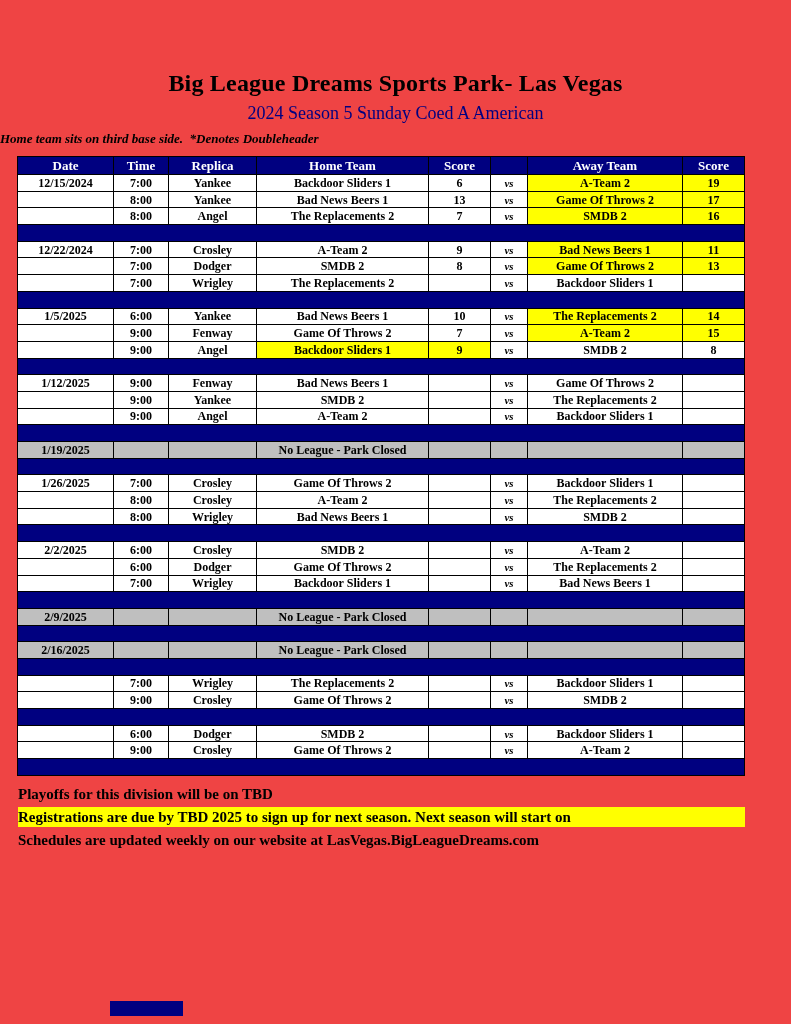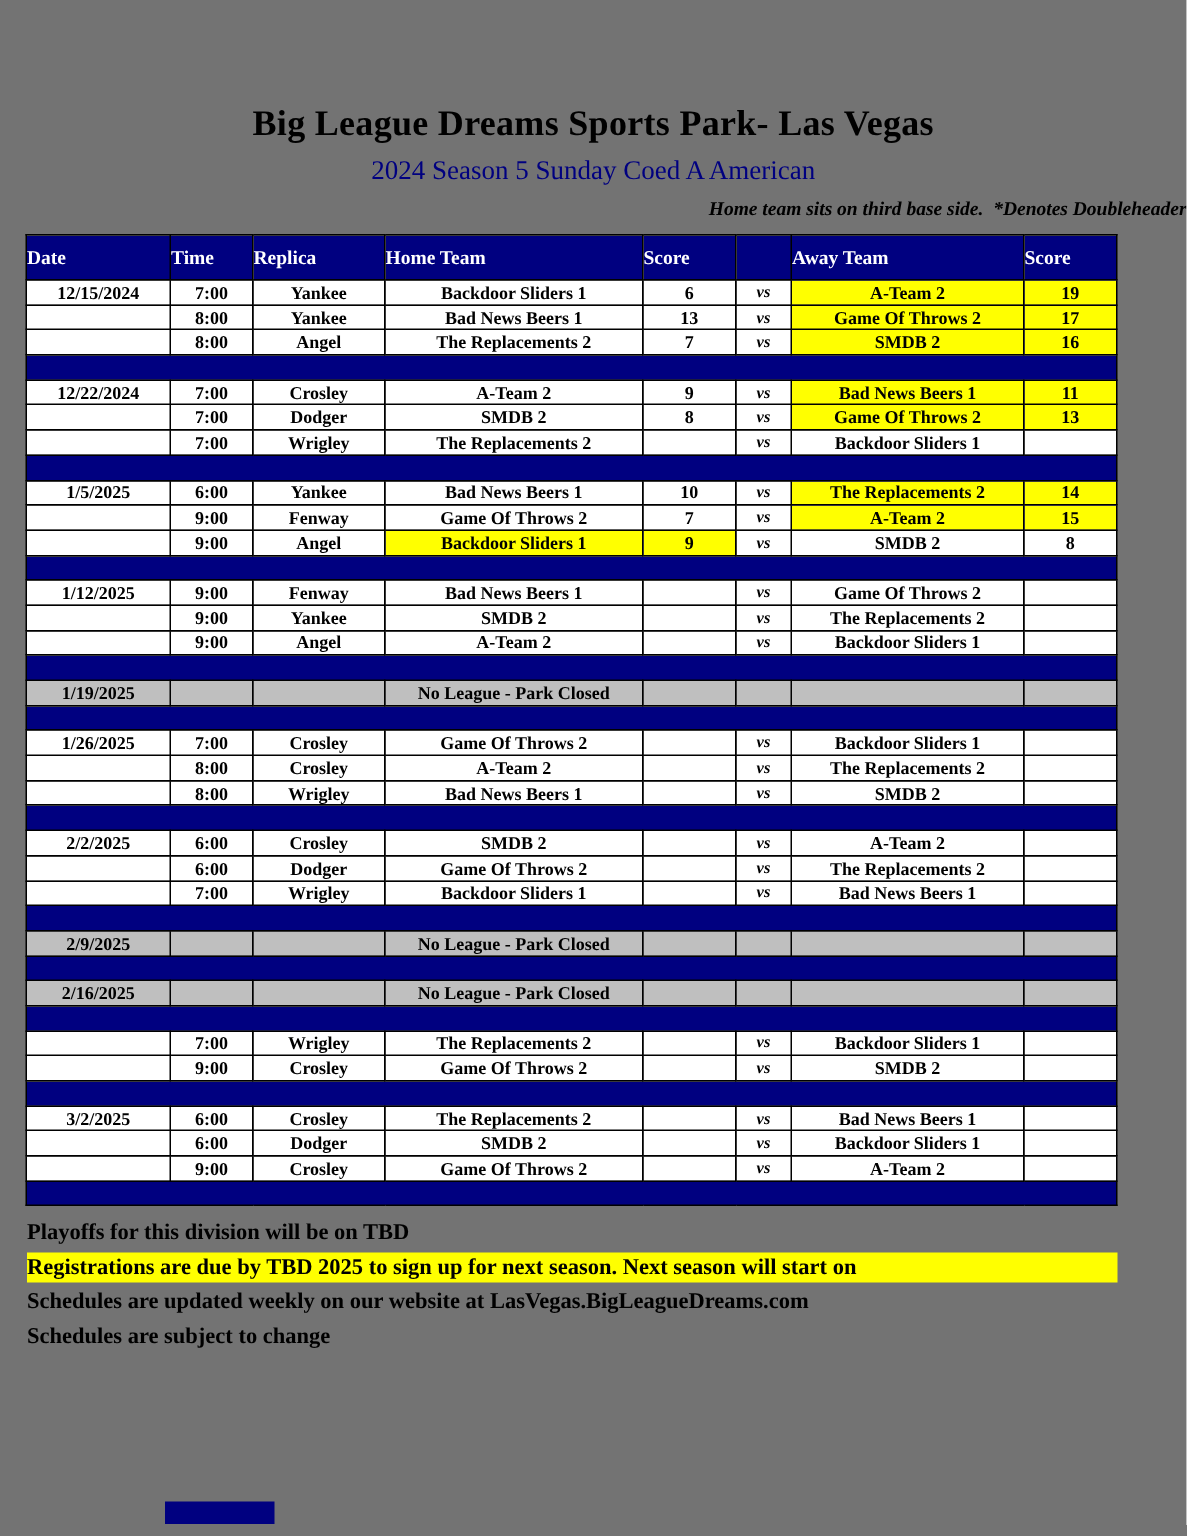--- a/index.html
+++ b/index.html
@@ -1,27 +1,27 @@
 <!DOCTYPE html>
 <html style="--navy: #000080; --yellow: #FFFF00; --gray: #BFBFBF;"><head>
 <meta charset="utf-8">
 <style>
   * { margin:0; padding:0; box-sizing:border-box; }
   html,body { background:#ffffff; }
   body { font-family:"Liberation Serif", serif; }
-  .page { position:relative; width:791px; height:1024px; background:#737373; margin:0 auto; overflow:hidden; }
+  .page { position:relative; width:791px; height:1024px; background:#ef4444; margin:0 auto; overflow:hidden; }
 
   .title { text-align:center; padding-top:70px; font-size:24px; font-weight:bold; color:#000; letter-spacing:.2px; }
   .subtitle { text-align:center; font-size:18px; font-weight:normal; color:var(--navy,#000080); margin-top:6px; }
-  .note { text-align:right; font-size:13px; font-weight:bold; font-style:italic; margin-top:7px; white-space:pre-wrap; }
+  .note { text-align:left; font-size:13px; font-weight:bold; font-style:italic; margin-top:7px; white-space:pre-wrap; }
 
   table.sched { border-collapse:collapse; table-layout:fixed; margin:9px 0 0 17px; width:727px; }
   table.sched th {
     background:var(--navy,#000080); color:#fff; font-size:13px; font-weight:bold;
-    height:30px; border:1px solid #000; text-align:left; overflow:hidden; white-space:nowrap;
+    height:18px; border:1px solid #000; text-align:center; overflow:hidden; white-space:nowrap;
   }
   table.sched td {
     border:1px solid #000; text-align:center; font-size:12px; font-weight:bold;
     height:16.7px; line-height:14px; overflow:hidden; white-space:nowrap; background:#fff; color:#000;
   }
   table.sched td.sep { background:var(--navy,#000080); }
   table.sched td.hl { background:var(--yellow,#FFFF00); }
   table.sched td.closed { background:var(--gray,#BFBFBF); }
   table.sched td.vs-col { font-style:italic; font-size:11px; }
 
@@ -318,30 +318,20 @@
           <td>Game Of Throws 2</td>
           <td></td>
           <td class="vs-col">vs</td>
           <td>SMDB 2</td>
           <td></td>
         </tr>
         <tr>
           <td class="sep" colspan="8"></td>
         </tr>
         <tr>
-          <td>3/2/2025</td>
-          <td>6:00</td>
-          <td>Crosley</td>
-          <td>The Replacements 2</td>
-          <td></td>
-          <td class="vs-col">vs</td>
-          <td>Bad News Beers 1</td>
-          <td></td>
-        </tr>
-        <tr>
           <td></td>
           <td>6:00</td>
           <td>Dodger</td>
           <td>SMDB 2</td>
           <td></td>
           <td class="vs-col">vs</td>
           <td>Backdoor Sliders 1</td>
           <td></td>
         </tr>
         <tr>
@@ -357,18 +347,17 @@
         <tr>
           <td class="sep" colspan="8"></td>
         </tr>
       </tbody>
   </table>
 
   <div class="footer">
     <div class="f-line">Playoffs for this division will be on TBD</div>
     <div class="f-line hl">Registrations are due by TBD 2025 to sign up for next season. Next season will start on</div>
     <div class="f-line">Schedules are updated weekly on our website at LasVegas.BigLeagueDreams.com</div>
-    <div class="f-line">Schedules are subject to change</div>
   </div>
 
   <div class="bottom-bar"></div>
 
 </div>
 
 </body></html>

